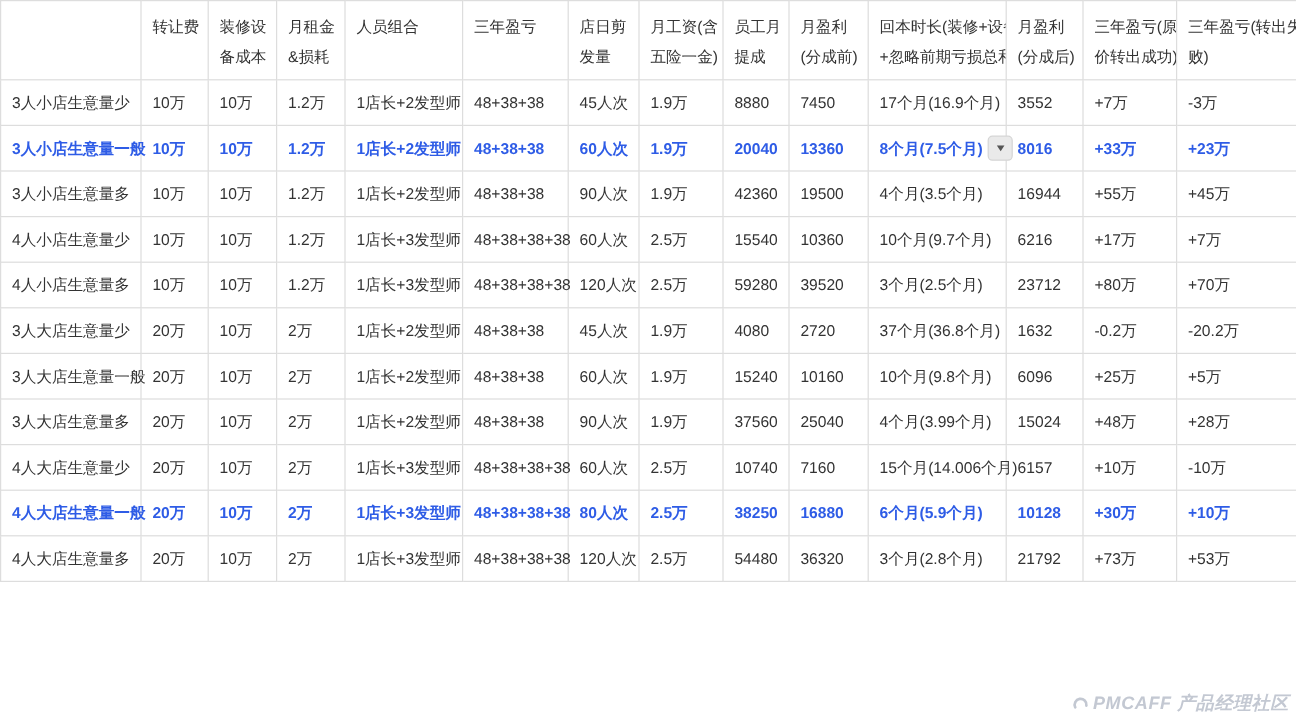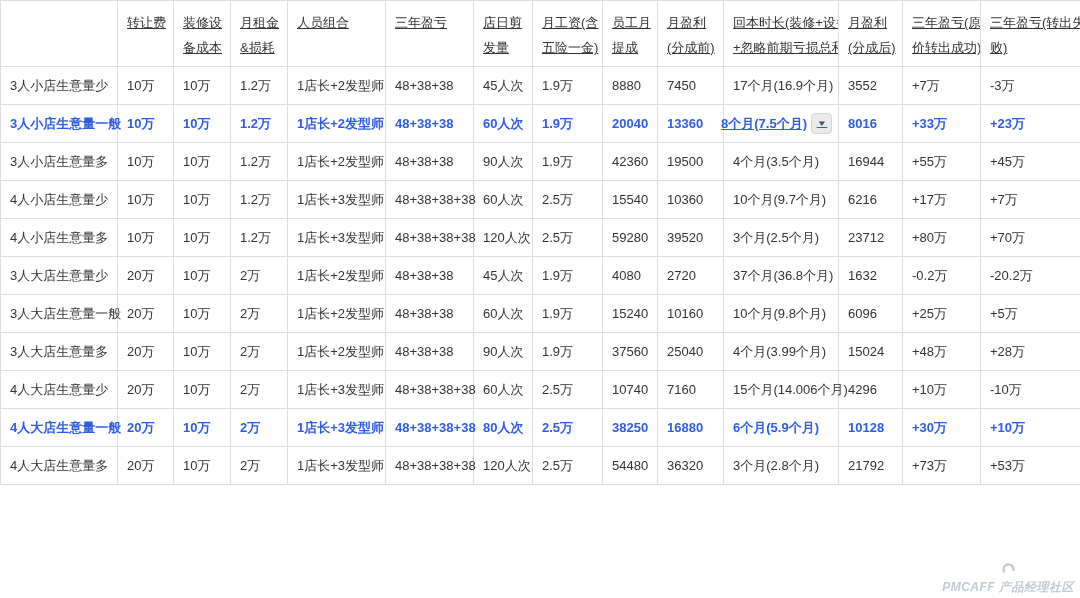--- a/index.html
+++ b/index.html
@@ -9,31 +9,31 @@
     --dd-bg:#eaeaea;
     --dd-border:#d5d5d5;
     --wm:#c3c8d2;
   }
   html,body{margin:0;padding:0;background:#ffffff;}
   body{font-family:"Liberation Sans", sans-serif;}
   .page{position:relative;width:1080px;height:598px;background:#ffffff;overflow:hidden;}
   table{border-collapse:collapse;table-layout:fixed;width:1080px;font-size:13px;color:var(--text);}
   th,td{border:1px solid var(--border);text-align:left;font-weight:normal;white-space:nowrap;padding:0 4px 0 9px;}
   thead tr{height:66px;}
-  thead th{vertical-align:top;padding-top:9px;line-height:25px;overflow:hidden;text-decoration:underline;}
+  thead th{vertical-align:top;padding-top:9px;line-height:25px;overflow:hidden;}
   tbody tr{height:38px;}
   tbody td{vertical-align:middle;}
   tr.hl td{color:var(--accent);font-weight:bold;}
-  .cw{display:flex;align-items:center;justify-content:flex-end;text-decoration:underline;}
+  .cw{display:flex;align-items:center;justify-content:flex-start;}
   .dd-btn{width:21px;height:21px;flex:0 0 21px;background:var(--dd-bg);border:1px solid var(--dd-border);
           border-radius:4px;display:flex;align-items:center;justify-content:center;padding:0;cursor:pointer;
           margin-left:4px;margin-right:2px;}
   .dd-btn span{font-size:8px;color:#555;line-height:1;transform:scaleX(1.35);font-weight:normal;}
   .watermark{position:absolute;right:6px;bottom:2px;display:flex;align-items:center;gap:4px;
-             color:var(--wm);font-size:12px;font-weight:bold;font-style:italic;letter-spacing:.5px;flex-direction:column;}
+             color:var(--wm);font-size:15px;font-weight:bold;font-style:italic;letter-spacing:.5px;}
   .wm-icon{display:inline-flex;}
 </style>
 </head>
 <body>
 
 <div class="page">
   <table>
     <colgroup>
       <col style="width:117px">
         <col style="width:56px">
@@ -245,21 +245,21 @@
           <td>20万</td>
           <td>10万</td>
           <td>2万</td>
           <td>1店长+3发型师</td>
           <td>48+38+38+38</td>
           <td>60人次</td>
           <td>2.5万</td>
           <td>10740</td>
           <td>7160</td>
           <td>15个月(14.006个月)</td>
-          <td>4296</td>
+          <td>6157</td>
           <td>+10万</td>
           <td>-10万</td>
         </tr>
         <tr class="hl">
           <td>4人大店生意量一般</td>
           <td>20万</td>
           <td>10万</td>
           <td>2万</td>
           <td>1店长+3发型师</td>
           <td>48+38+38+38</td>

